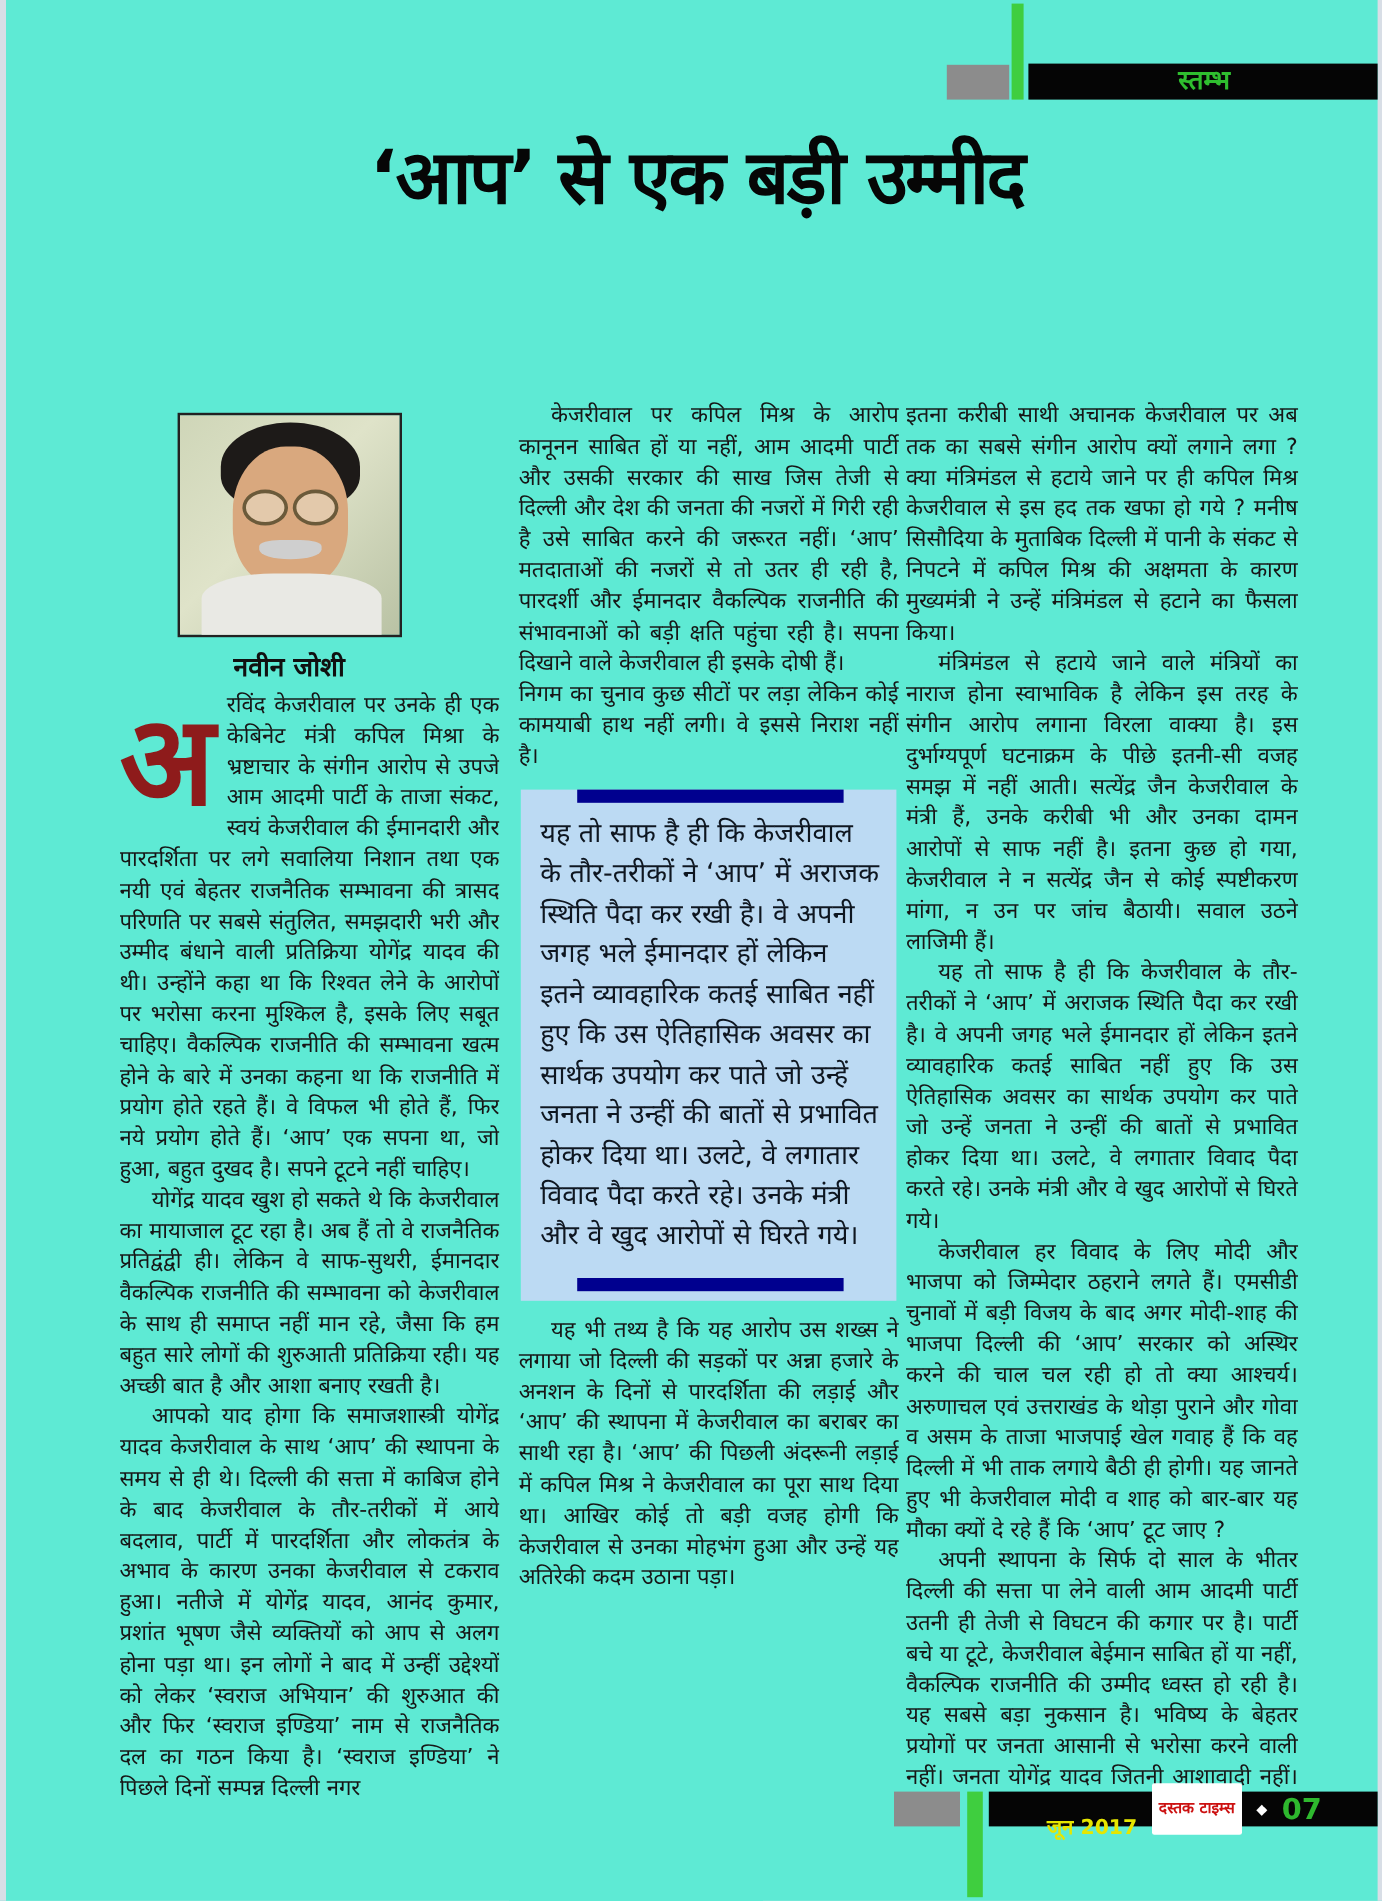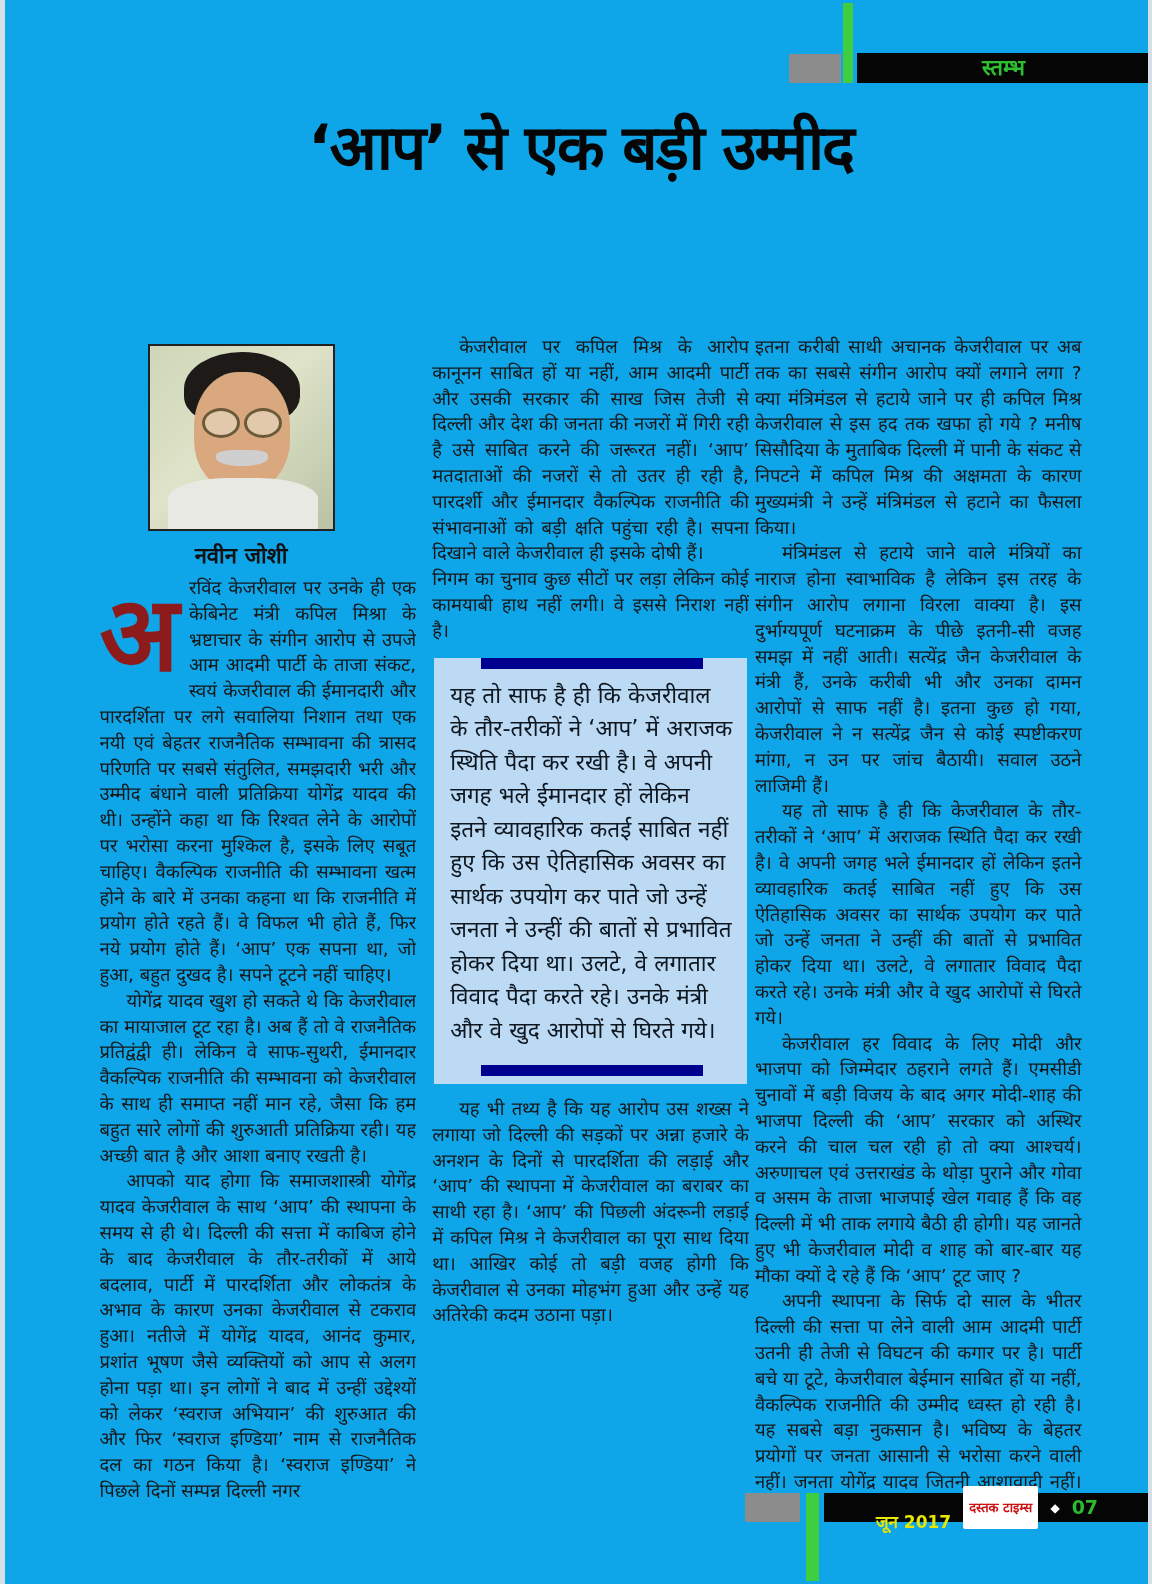--- a/index.html
+++ b/index.html
@@ -1,17 +1,17 @@
 <!DOCTYPE html>
 <html><head>
 <meta charset="utf-8">
 <style>
   html,body{margin:0;padding:0;}
   body{background:#d8dee6;font-family:"DejaVu Sans",sans-serif;}
-  .page{position:relative;width:1143px;height:1584px;background:#0ea5e9;margin:0 auto;overflow:hidden;}
+  .page{position:relative;width:1143px;height:1584px;background:#5eead4;margin:0 auto;overflow:hidden;}
 
   
   .section-bar{position:absolute;top:53px;left:784px;width:362px;height:30px;}
   .gray-box-top{position:absolute;left:0;top:1px;width:52px;height:29px;background:#8c8c8c;}
   .green-stripe-top{position:absolute;left:54px;top:-50px;width:10px;height:80px;background:#3fce3f;}
   .black-bar-top{position:absolute;left:68px;top:0;width:294px;height:30px;background:#050505;
     display:flex;align-items:center;justify-content:center;}
   .section-label{color:#2fbe2f;font-size:22px;font-weight:bold;line-height:1;}
 
   
@@ -58,21 +58,21 @@
 
   
   .gray-box-bottom{position:absolute;left:740px;top:1493px;width:55px;height:29px;background:#8c8c8c;}
   .green-stripe-bottom{position:absolute;left:801px;top:1493px;width:13px;height:88px;background:#3fce3f;}
   .black-bar-bottom{position:absolute;left:819px;top:1493px;width:327px;height:29px;background:#050505;
     display:flex;align-items:center;justify-content:center;gap:12px;}
   .footer-month{color:#e6e600;font-weight:bold;font-size:17px;margin-top:28px;}
   .footer-logo{background:#ffffff;color:#cc1111;font-weight:bold;font-size:13px;line-height:1;
     padding:15px 6px;border-radius:2px;white-space:nowrap;}
   .footer-diamond{color:#ffffff;font-size:12px;}
-  .footer-page{color:#2eb82e;font-weight:bold;font-size:19px;line-height:1;}
+  .footer-page{color:#2eb82e;font-weight:bold;font-size:24px;line-height:1;}
 </style>
 </head>
 <body>
 
 <div class="page">
 
   <div class="section-bar">
     <div class="gray-box-top"></div>
     <div class="green-stripe-top"></div>
     <div class="black-bar-top">

